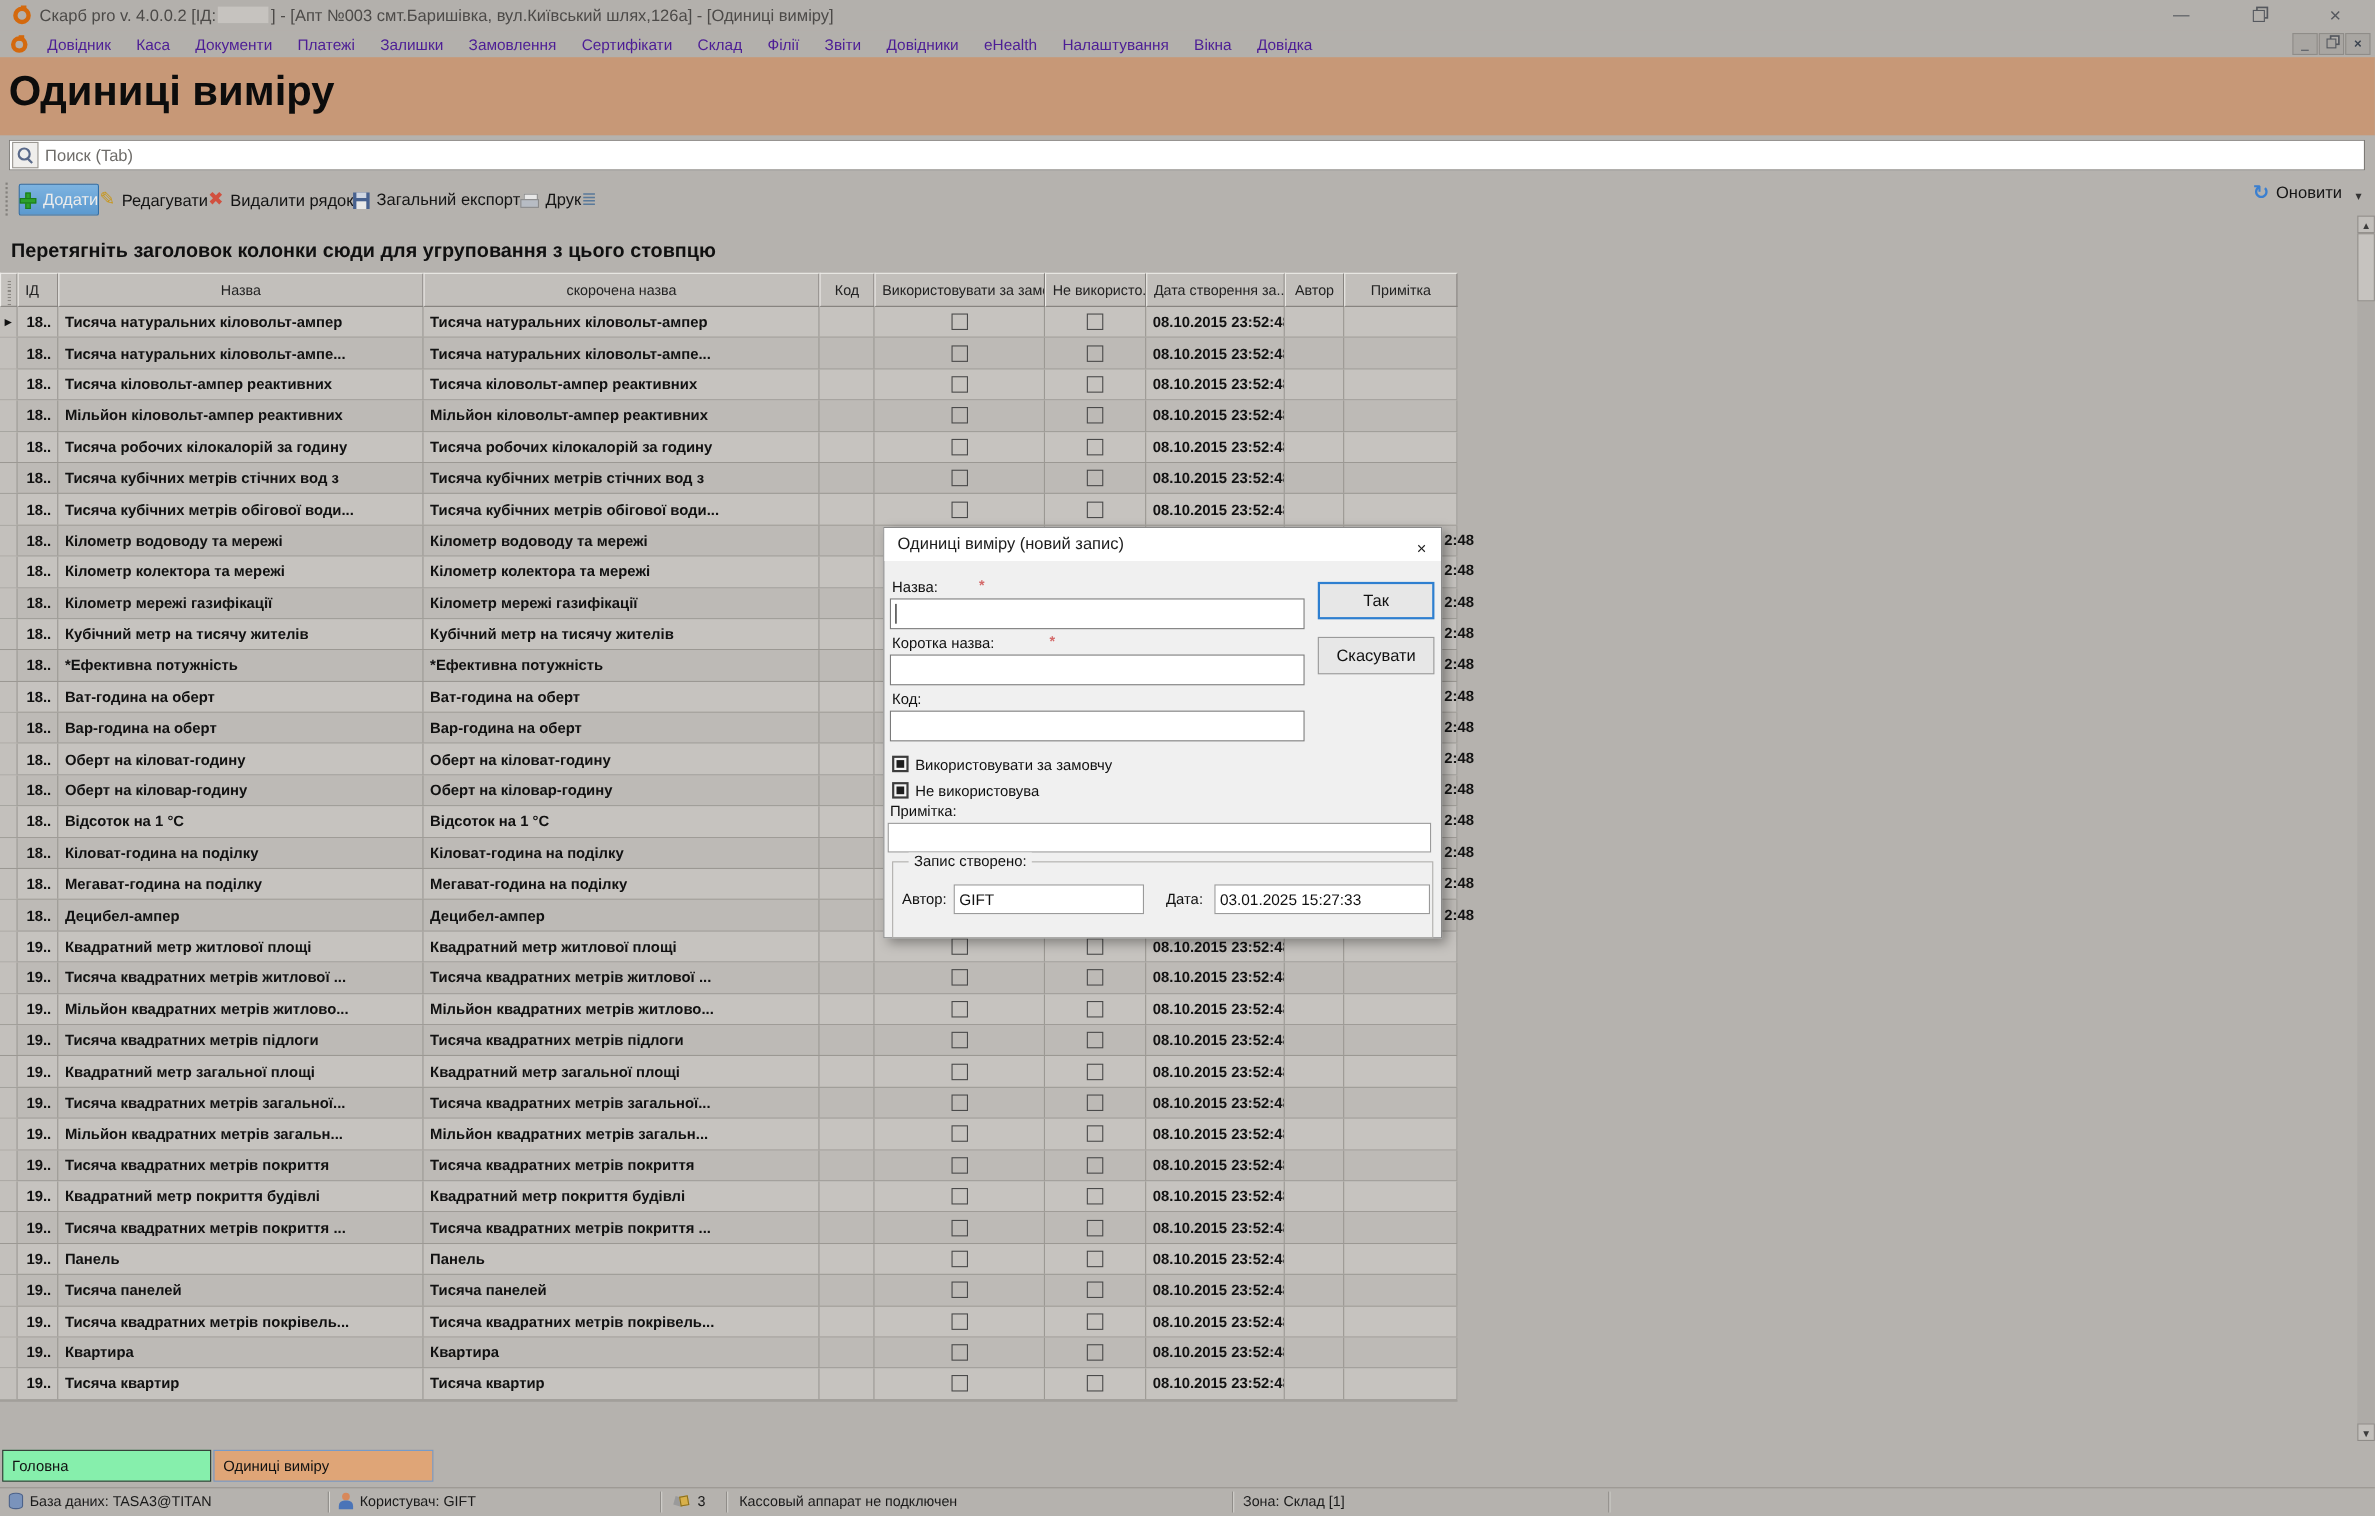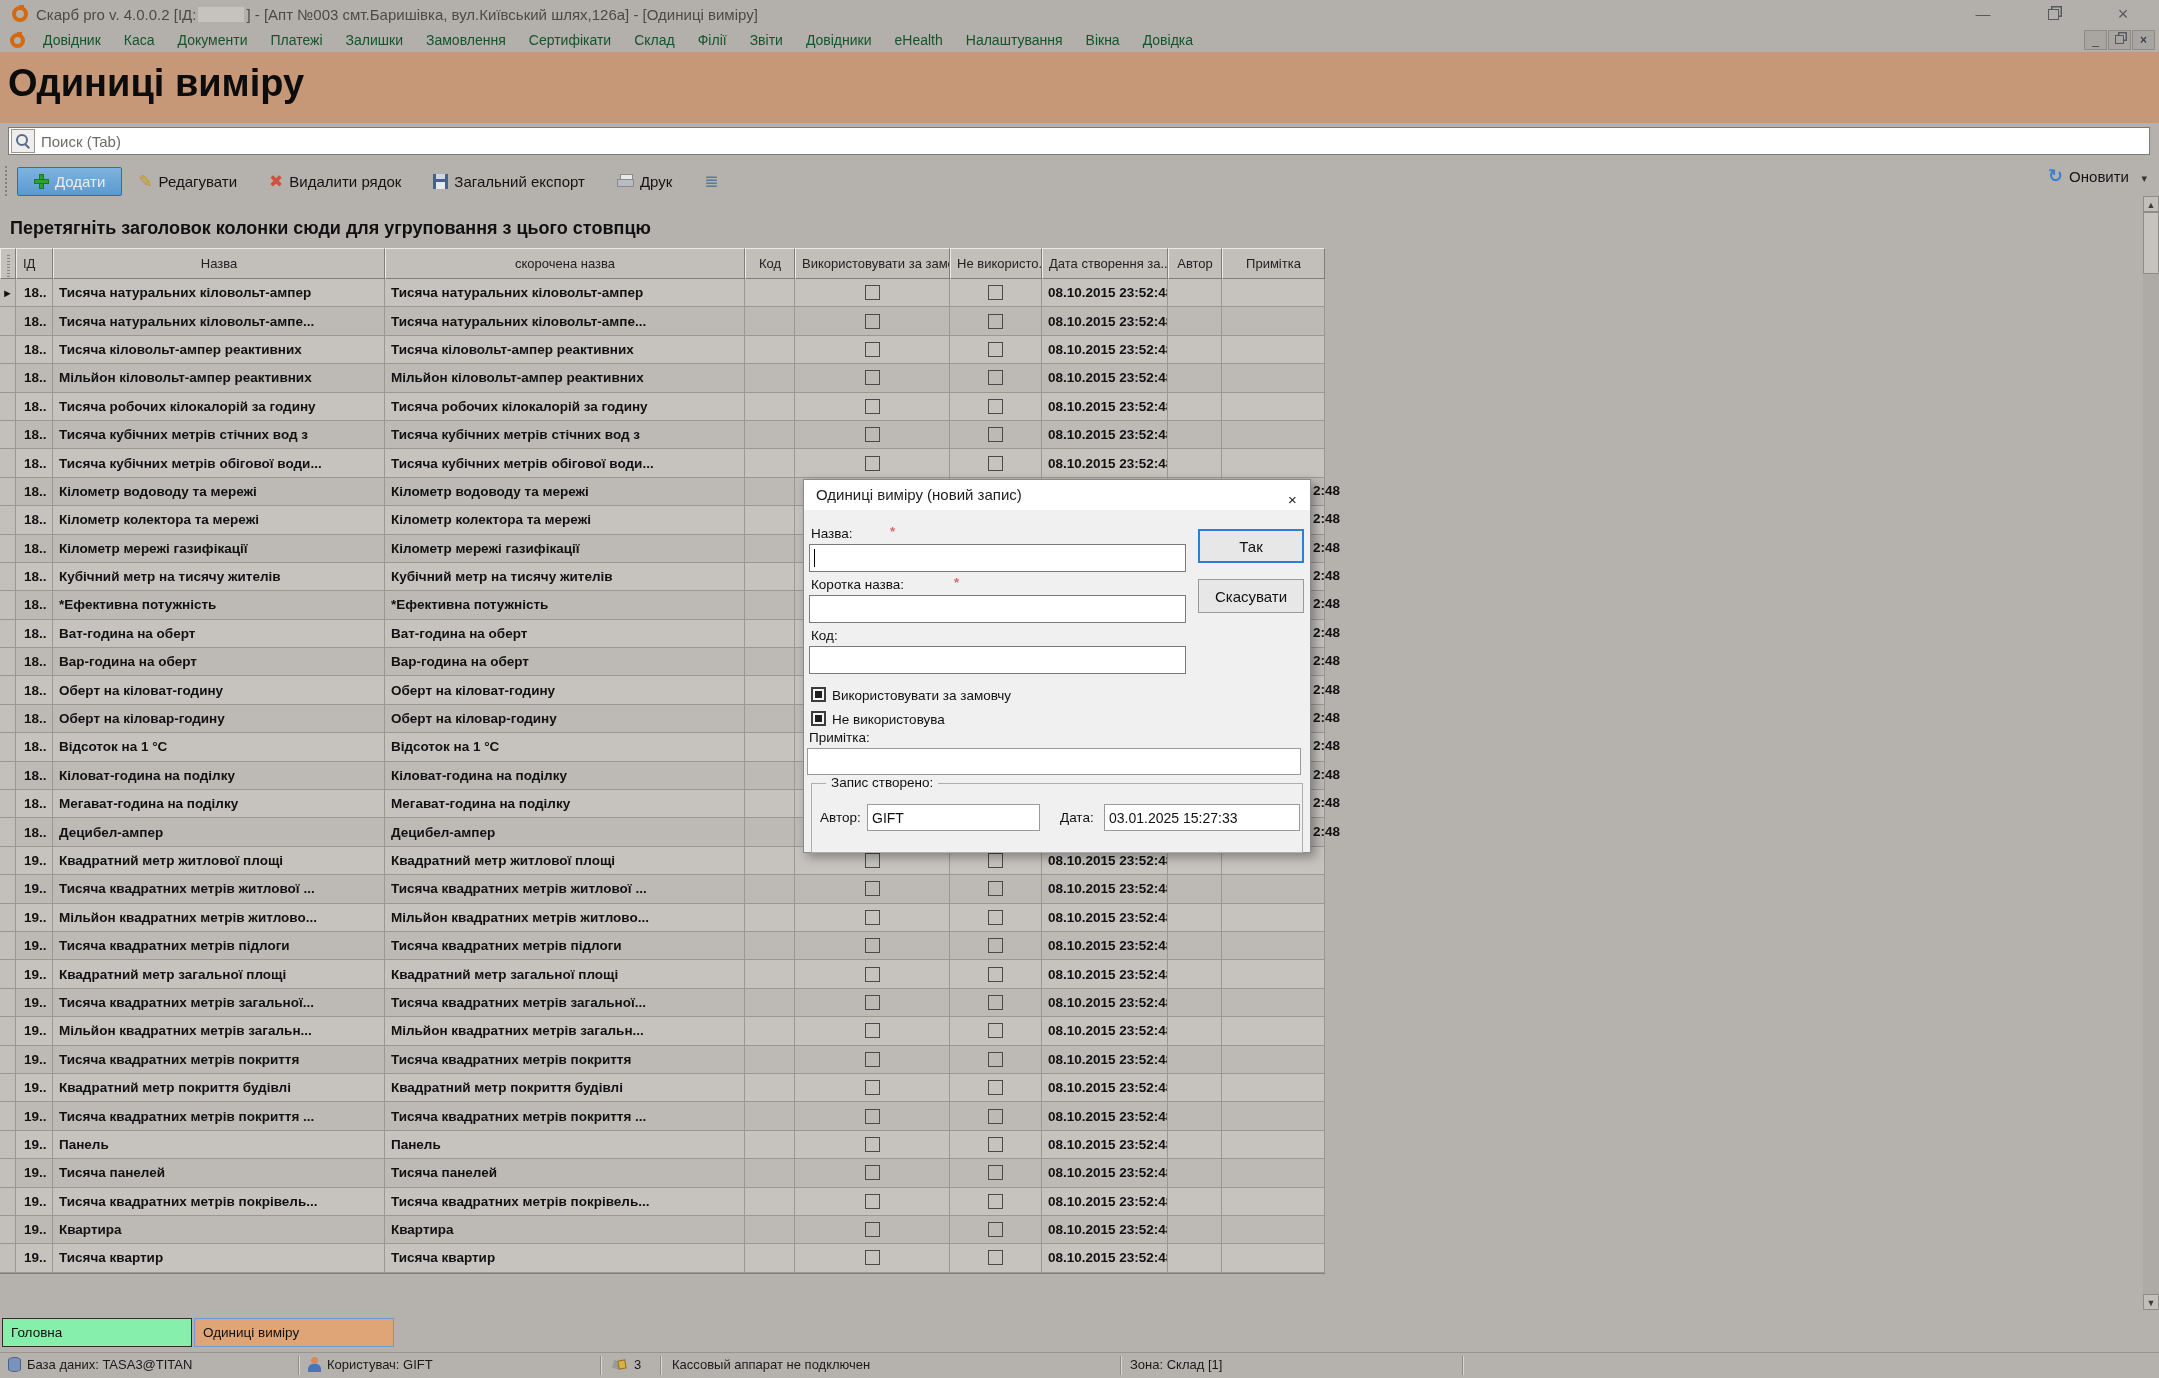--- a/index.html
+++ b/index.html
@@ -16,36 +16,36 @@
   .applogo{width:16px;height:16px;border:4px solid #d4690d;border-radius:50%;box-sizing:border-box;margin:0 8px 0 12px;position:relative;}
   .applogo::after{content:"";position:absolute;left:3px;top:-5px;width:5px;height:5px;background:#d4690d;}
   .titletext{font-size:15px;color:#4c4a48;white-space:nowrap;}
   .redact{display:inline-block;width:46px;height:15px;background:#c6c3bf;vertical-align:-2px;margin:0 2px;}
   .wbtn{position:absolute;top:4px;width:30px;height:20px;text-align:center;color:#55585e;font-size:15px;line-height:20px;cursor:default;}
   .glyph-restore{display:inline-block;width:9px;height:9px;border:1.5px solid #55585e;box-shadow:3px -3px 0 -1.5px #b3b0ac,3px -3px 0 0 #55585e;margin-top:5px;}
   
   .menubar{left:0;top:28px;width:2159px;height:24px;background:#b3b0ac;display:flex;align-items:center;}
   .menubar .applogo{width:15px;height:15px;border-width:4px;}
   .menu-items{display:flex;gap:23px;margin-left:10px;}
-  .menu-item{font-size:14px;color:#14532d;white-space:nowrap;cursor:default;}
+  .menu-item{font-size:14px;color:#4c1d95;white-space:nowrap;cursor:default;}
   .mdi-btn{position:absolute;top:2px;width:23px;height:20px;background:#a9a6a2;border:1px solid #8f8c88;box-sizing:border-box;text-align:center;font-size:12px;line-height:18px;color:#3c4450;}
   
   .banner{left:0;top:52px;width:2159px;height:71px;background:#c79877;}
   .banner h1{margin:0;padding:10px 0 0 8px;font-size:38px;font-weight:bold;color:#0c0c0c;letter-spacing:0px;}
   
   .searchwrap{left:8px;top:127px;width:2142px;height:28px;background:#ffffff;border:1px solid #7d7a76;box-sizing:border-box;display:flex;align-items:center;}
   .searchicon{width:22px;height:22px;margin-left:2px;border:1px solid #9a9792;background:#efeeec;position:relative;flex:none;}
   .searchicon::before{content:"";position:absolute;left:4px;top:4px;width:8px;height:8px;border:2px solid #5a6a8a;border-radius:50%;}
   .searchicon::after{content:"";position:absolute;left:13px;top:13px;width:6px;height:2px;background:#5a6a8a;transform:rotate(45deg);transform-origin:left center;}
   .searchinput{flex:1;border:none;outline:none;font-size:15px;color:#222;padding:0 6px;font-family:inherit;background:transparent;}
   .searchinput::placeholder{color:#6e6c69;opacity:1;}
   
   .toolbar{left:0;top:158px;width:2159px;height:46px;display:flex;align-items:center;}
   .grip{width:4px;height:30px;margin-left:5px;border-left:2px dotted #84817d;}
-  .tbtn{display:flex;align-items:center;gap:6px;font-size:15px;color:#141414;padding:5px 16px;white-space:nowrap;cursor:default;}
+  .tbtn{display:flex;align-items:flex-end;gap:6px;font-size:15px;color:#141414;padding:5px 0;white-space:nowrap;cursor:default;}
   .tbtn.primary{background:linear-gradient(#7db3e0,#5b99cf);border:1px solid #2f6ea8;border-radius:2px;color:#ececec;margin-left:6px;}
   .icon-plus{position:relative;width:15px;height:15px;display:inline-block;}
   .icon-plus::before{content:"";position:absolute;left:5px;top:0;width:5px;height:15px;background:#2ca12c;border:1px solid #1c7a1c;box-sizing:border-box;}
   .icon-plus::after{content:"";position:absolute;left:0;top:5px;width:15px;height:5px;background:#2ca12c;border:1px solid #1c7a1c;box-sizing:border-box;}
   .icon-pencil{color:#c8971d;font-size:17px;}
   .icon-delx{color:#d1503f;font-size:17px;font-weight:bold;}
   .icon-floppy{position:relative;width:15px;height:15px;background:#47618f;display:inline-block;}
   .icon-floppy::before{content:"";position:absolute;left:3px;top:0;width:9px;height:5px;background:#cfd6e2;}
   .icon-floppy::after{content:"";position:absolute;left:3px;top:8px;width:9px;height:7px;background:#e8e8e8;}
   .icon-printer{position:relative;width:17px;height:14px;display:inline-block;}

